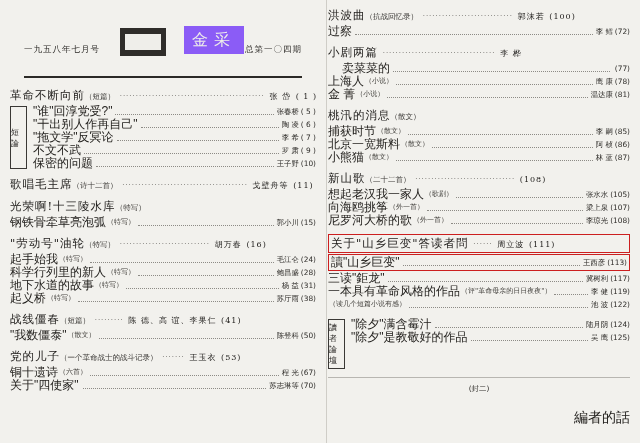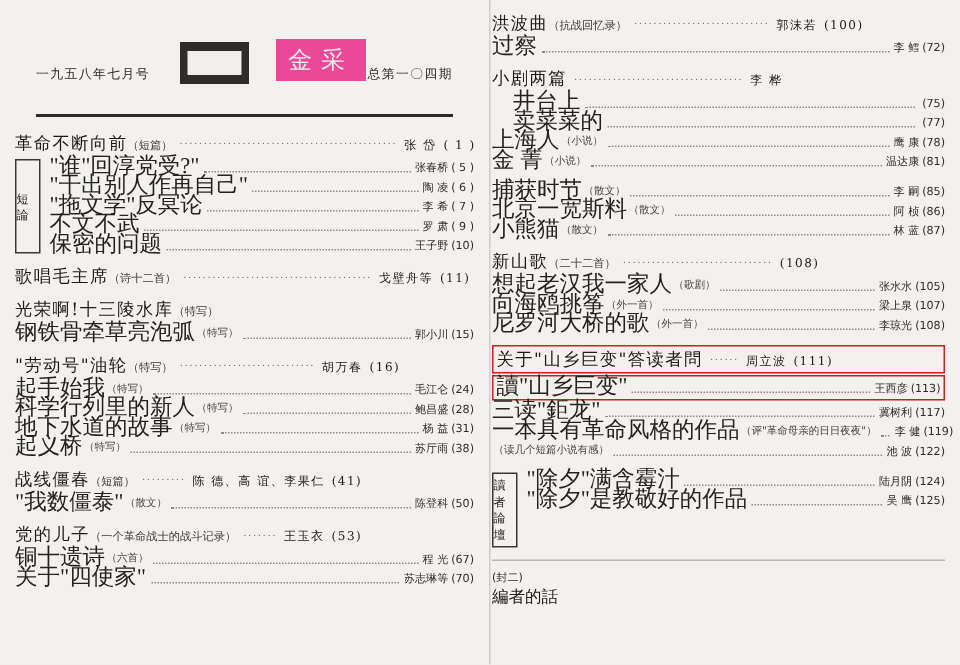--- a/index.html
+++ b/index.html
@@ -41,21 +41,21 @@
     width:44px;height:26px;background:#2f2d2a;
     border:1px solid #2f2d2a;
   }
   .mast-logo-inner{
     position:absolute;left:4px;top:5px;right:4px;bottom:5px;
     background:#efeeea;
   }
   .mast-title{
     position:absolute;left:160px;top:4px;
     width:60px;height:28px;
-    background:#ec4899;color:#efeeea;
+    background:#8b5cf6;color:#efeeea;
     font-size:16px;line-height:28px;text-align:center;
     letter-spacing:6px;
     font-family:"DejaVu Serif","Liberation Serif",serif;
   }
   .mast-issue{
     position:absolute;right:0;top:22px;
     font-size:8.5px;color:#2b2926;letter-spacing:1px;
   }
 
   
@@ -78,22 +78,22 @@
   }
   .sec-head .pg{font-size:8px;color:#1d1b19;}
 
   .entry{
     display:flex;align-items:flex-end;
     font-size:8.2px;color:#24221f;
     line-height:13px;
     white-space:nowrap;
   }
   .entry .t{
-    font-family:Liberation Serif, serif;
-    font-size:15px;
+    font-family:Liberation Sans, sans-serif;
+    font-size:12px;
   }
   .entry .sub{font-size:7px;color:#45433f;margin-left:1px;}
   .entry .fill{
     flex:1;
     border-bottom:1px dotted #8d8b86;
     margin:0 3px 3px 3px;
     height:1px;
     min-width:6px;
   }
   .entry .au{font-size:7.4px;color:#2e2c29;}
@@ -118,27 +118,28 @@
 
   
   .hl{
     border:1.6px solid #cc1f1f;
     padding:1px 2px;
     margin:1px 0;
   }
 
   .footnote{
     margin-top:6px;
-    text-align:left;
+    text-align:center;
     font-size:7.4px;color:#2e2c29;
   }
   .lastline{
-    font-size:11px;color:#24221f;
+    font-size:14px;color:#24221f;
     font-family:"DejaVu Serif","Liberation Serif",serif;
-    margin-top:0;
+    margin-top:15px;
+    text-align:right;
   }
   .rule{
     border-top:1px solid #b8b6b1;
     margin:4px 0 5px 0;
   }
 </style>
 </head>
 <body>
 
 <div class="page">
@@ -315,25 +316,20 @@
       </div>
     </div>
 
     <div class="section">
       <div class="sec-head">
         <span>小剧两篇</span>
         <span class="dots">···································</span>
         <span class="pg">李 桦</span>
       </div>
       <div class="indent">
-        <div class="entry">
-          <span class="t">井台上</span>
-          <span class="fill"></span>
-          <span class="pg">(75)</span>
-        </div>
         <div class="entry">
           <span class="t">卖菜菜的</span>
           <span class="fill"></span>
           <span class="pg">(77)</span>
         </div>
       </div>
       <div class="entry">
         <span class="t">上海人</span>
         <span class="sub">（小说）</span>
         <span class="fill"></span>
@@ -343,20 +339,23 @@
       <div class="entry">
         <span class="t">金 菁</span>
         <span class="sub">（小说）</span>
         <span class="fill"></span>
         <span class="au">温达康</span>
         <span class="pg">(81)</span>
       </div>
     </div>
 
     <div class="section">
+      <div class="sec-head">
+        <span>桃汛的消息</span><span class="sub">（散文）</span>
+      </div>
       <div class="entry">
         <span class="t">捕获时节</span>
         <span class="sub">（散文）</span>
         <span class="fill"></span>
         <span class="au">李 嗣</span>
         <span class="pg">(85)</span>
       </div>
       <div class="entry">
         <span class="t">北京一宽斯料</span>
         <span class="sub">（散文）</span>

